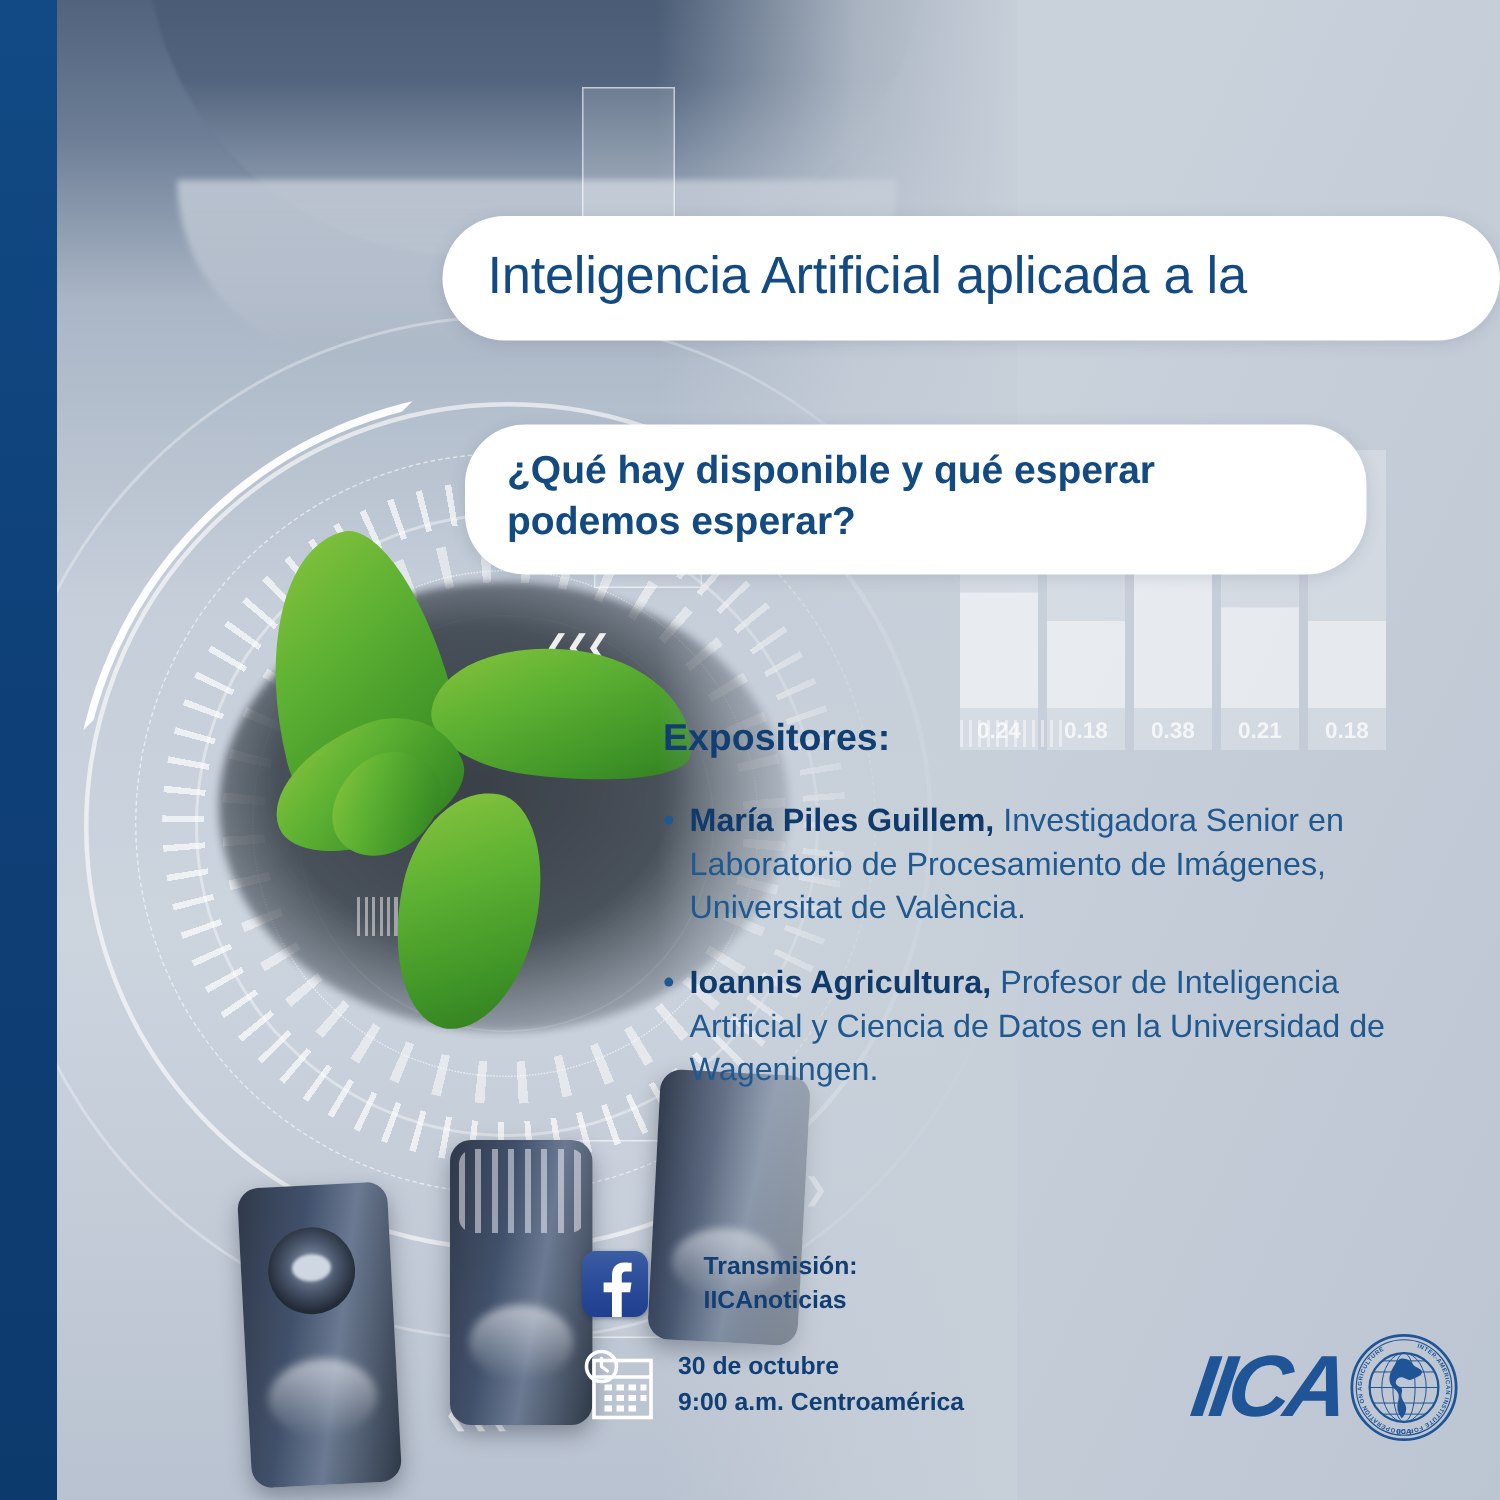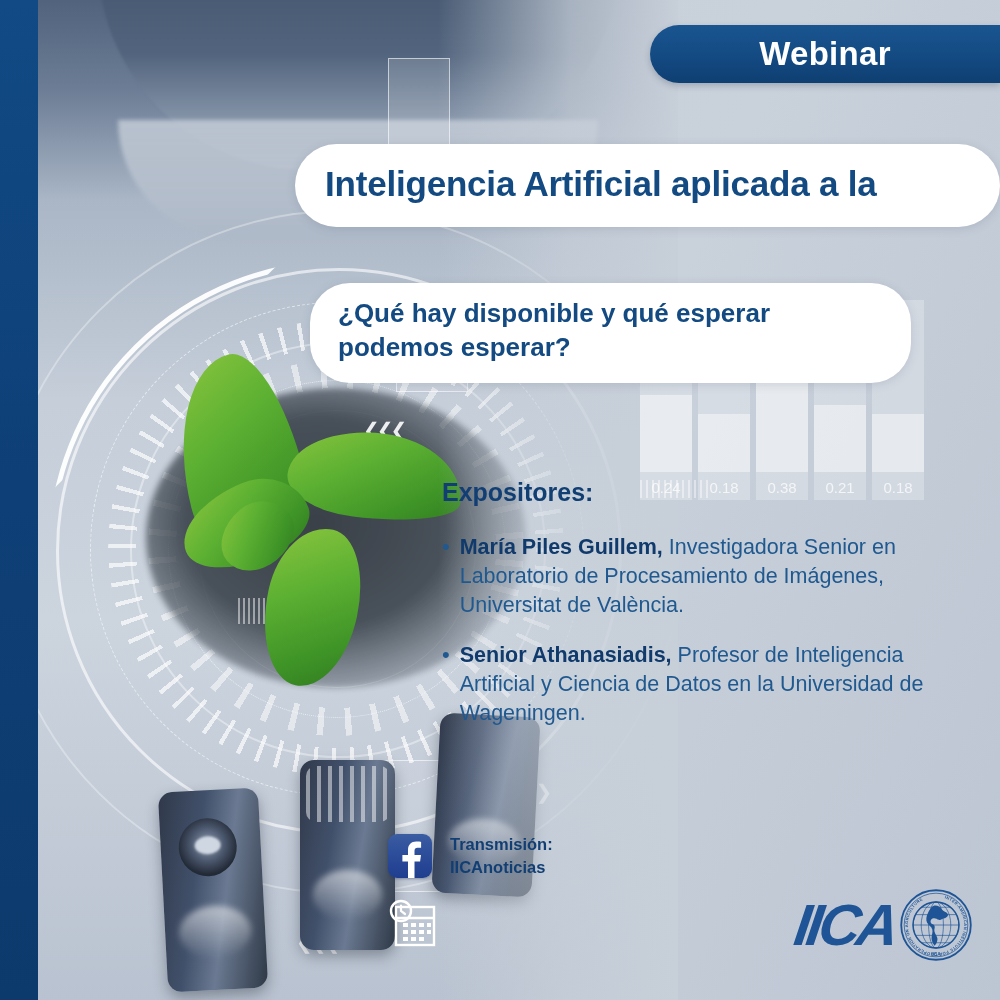--- a/index.html
+++ b/index.html
@@ -135,21 +135,21 @@
     background:repeating-linear-gradient(90deg,rgba(255,255,255,.6) 0 4px, rgba(255,255,255,0) 4px 11px);
     opacity:.8;border-radius:10px;
   }
 
   
   .bgchart{position:absolute;left:640px;top:300px;width:300px;height:200px;z-index:1;opacity:.85;}
   .bgcol{position:absolute;bottom:0;width:52px;background:rgba(255,255,255,.30);}
   .bgfill{position:absolute;left:0;right:0;bottom:28px;background:rgba(255,255,255,.55);}
   .bgval{
     position:absolute;bottom:4px;left:0;right:0;text-align:center;
-    color:rgba(255,255,255,.92);font-size:15px;font-weight:400;
+    color:rgba(255,255,255,.92);font-size:15px;font-weight:700;
   }
   .bgticks{
     position:absolute;left:640px;top:480px;width:70px;height:18px;z-index:1;
     background:repeating-linear-gradient(90deg,rgba(255,255,255,.8) 0 2px, rgba(255,255,255,0) 2px 6px);
     opacity:.55;
   }
 
   
   .webinar{
     position:absolute;left:650px;top:25px;width:350px;height:58px;
@@ -161,37 +161,37 @@
   }
   .webinar span{color:#ffffff;font-size:33px;font-weight:700;letter-spacing:.3px;}
 
   
   .pill{
     position:absolute;background:#ffffff;border-radius:46px;z-index:8;
     box-shadow:0 2px 10px rgba(80,95,115,.18);
   }
   .pill-title{left:295px;top:144px;width:645px;padding:18px 30px 22px 30px;}
   .pill-title .t{
-    color:#134a82;font-size:35px;font-weight:700;line-height:1.24;letter-spacing:-.2px;
+    color:#134a82;font-size:35px;font-weight:400;line-height:1.24;letter-spacing:-.2px;
   }
   .pill-sub{left:310px;top:283px;width:545px;padding:14px 28px 18px 28px;border-radius:40px;}
   .pill-sub .t{
     color:#134a82;font-size:26px;font-weight:700;line-height:1.3;
   }
 
   
   .speakers{position:absolute;left:442px;top:478px;width:510px;z-index:8;}
   .sp-head{color:#123f73;font-size:25px;font-weight:700;margin-bottom:26px;}
   .sp-item{display:flex;margin-bottom:22px;}
   .bullet{color:#20598f;font-size:22px;line-height:1.28;margin-right:10px;flex:0 0 auto;}
   .sp-text{color:#20598f;font-size:21.5px;line-height:1.34;}
   .sp-text b{color:#103a6b;font-weight:700;margin-top:10px;}
 
   
-  .fbrow{position:absolute;left:388px;top:833px;display:flex;align-items:center;z-index:8;}
+  .fbrow{position:absolute;left:388px;top:833px;display:flex;align-items:center;z-index:8;gap:19px;}
   .fbicon{
     width:44px;height:44px;border-radius:9px;
     background:linear-gradient(180deg,#3b5da2 0%,#2e4f9b 40%,#1f3e8f 100%);
     display:flex;align-items:flex-end;justify-content:center;
     box-shadow:0 1px 3px rgba(30,45,80,.4);
   }
   .fbicon svg{display:block;}
   .fbtext{margin-left:18px;color:#123f73;font-size:16.5px;font-weight:700;line-height:1.42;}
 
   
@@ -280,23 +280,20 @@
         <div class="bgfill" style="height: 67px;"></div>
         <div class="bgval">0.21</div>
       </div>
       <div class="bgcol" style="left: 232px; height: 200px;">
         <div class="bgfill" style="height: 58px;"></div>
         <div class="bgval">0.18</div>
       </div>
     </div>
   <div class="bgticks"></div>
 
-  <div class="webinar">
-    <span>Webinar</span>
-  </div>
 
   <div class="pill pill-title">
     <div class="t">Inteligencia Artificial aplicada a la</div>
   </div>
 
   <div class="pill pill-sub">
     <div class="t">¿Qué hay disponible y qué esperar</div>
     <div class="t">podemos esperar?</div>
   </div>
 
@@ -306,21 +303,21 @@
     <div class="sp-item">
       <div class="bullet">•</div>
       <div class="sp-text">
         <b>María Piles Guillem,</b><span> Investigadora Senior en Laboratorio de Procesamiento de Imágenes, Universitat de València.</span>
       </div>
     </div>
 
     <div class="sp-item">
       <div class="bullet">•</div>
       <div class="sp-text">
-        <b>Senior Athanasiadis,</b><span> Profesor de Inteligencia Artificial y Ciencia de Datos en la Universidad de Wageningen.</span>
+        <b>Ioannis Agricultura,</b><span> Profesor de Inteligencia Artificial y Ciencia de Datos en la Universidad de Wageningen.</span>
       </div>
     </div>
   </div>
 
   <div class="fbrow">
     <div class="fbicon">
       <svg width="26" height="38" viewBox="0 0 26 38" aria-hidden="true">
         <path d="M17.5 38V21.5h5.6l.9-6.5h-6.5v-4.1c0-1.9.5-3.2 3.2-3.2h3.4V1.9C23.5 1.8 21.5 1.6 19.2 1.6c-4.9 0-8.2 3-8.2 8.5V15H5.4v6.5H11V38z" fill="#ffffff"></path>
       </svg>
     </div>
@@ -345,20 +342,24 @@
           <rect x="31" y="32" width="5" height="4"></rect>
             <rect x="39" y="32" width="4" height="4"></rect>
           <rect x="15" y="39" width="5" height="4"></rect>
             <rect x="23" y="39" width="5" height="4"></rect>
           <rect x="31" y="39" width="5" height="4"></rect>
         </g>
         <circle cx="13" cy="13" r="10" fill="none" stroke="#ffffff" stroke-width="2.4"></circle>
         <path d="M13 7.5V13l4 3" fill="none" stroke="#ffffff" stroke-width="2.2" stroke-linecap="round"></path>
       </svg>
     </div>
+    <div class="dtext">
+      <div>30 de octubre</div>
+      <div>9:00 a.m. Centroamérica</div>
+    </div>
   </div>
 
   <div class="logo">
     <div class="logo-word">IICA</div>
     <svg class="seal" viewBox="0 0 100 100">
       <defs>
         <path id="ringpath" d="M50,50 m0,-38 a38,38 0 1,1 -0.1,0" fill="none"></path>
       </defs>
       <circle cx="50" cy="50" r="47" fill="none" stroke="#1f5596" stroke-width="2.5"></circle>
       <circle cx="50" cy="50" r="43" fill="none" stroke="#1f5596" stroke-width="1"></circle>

